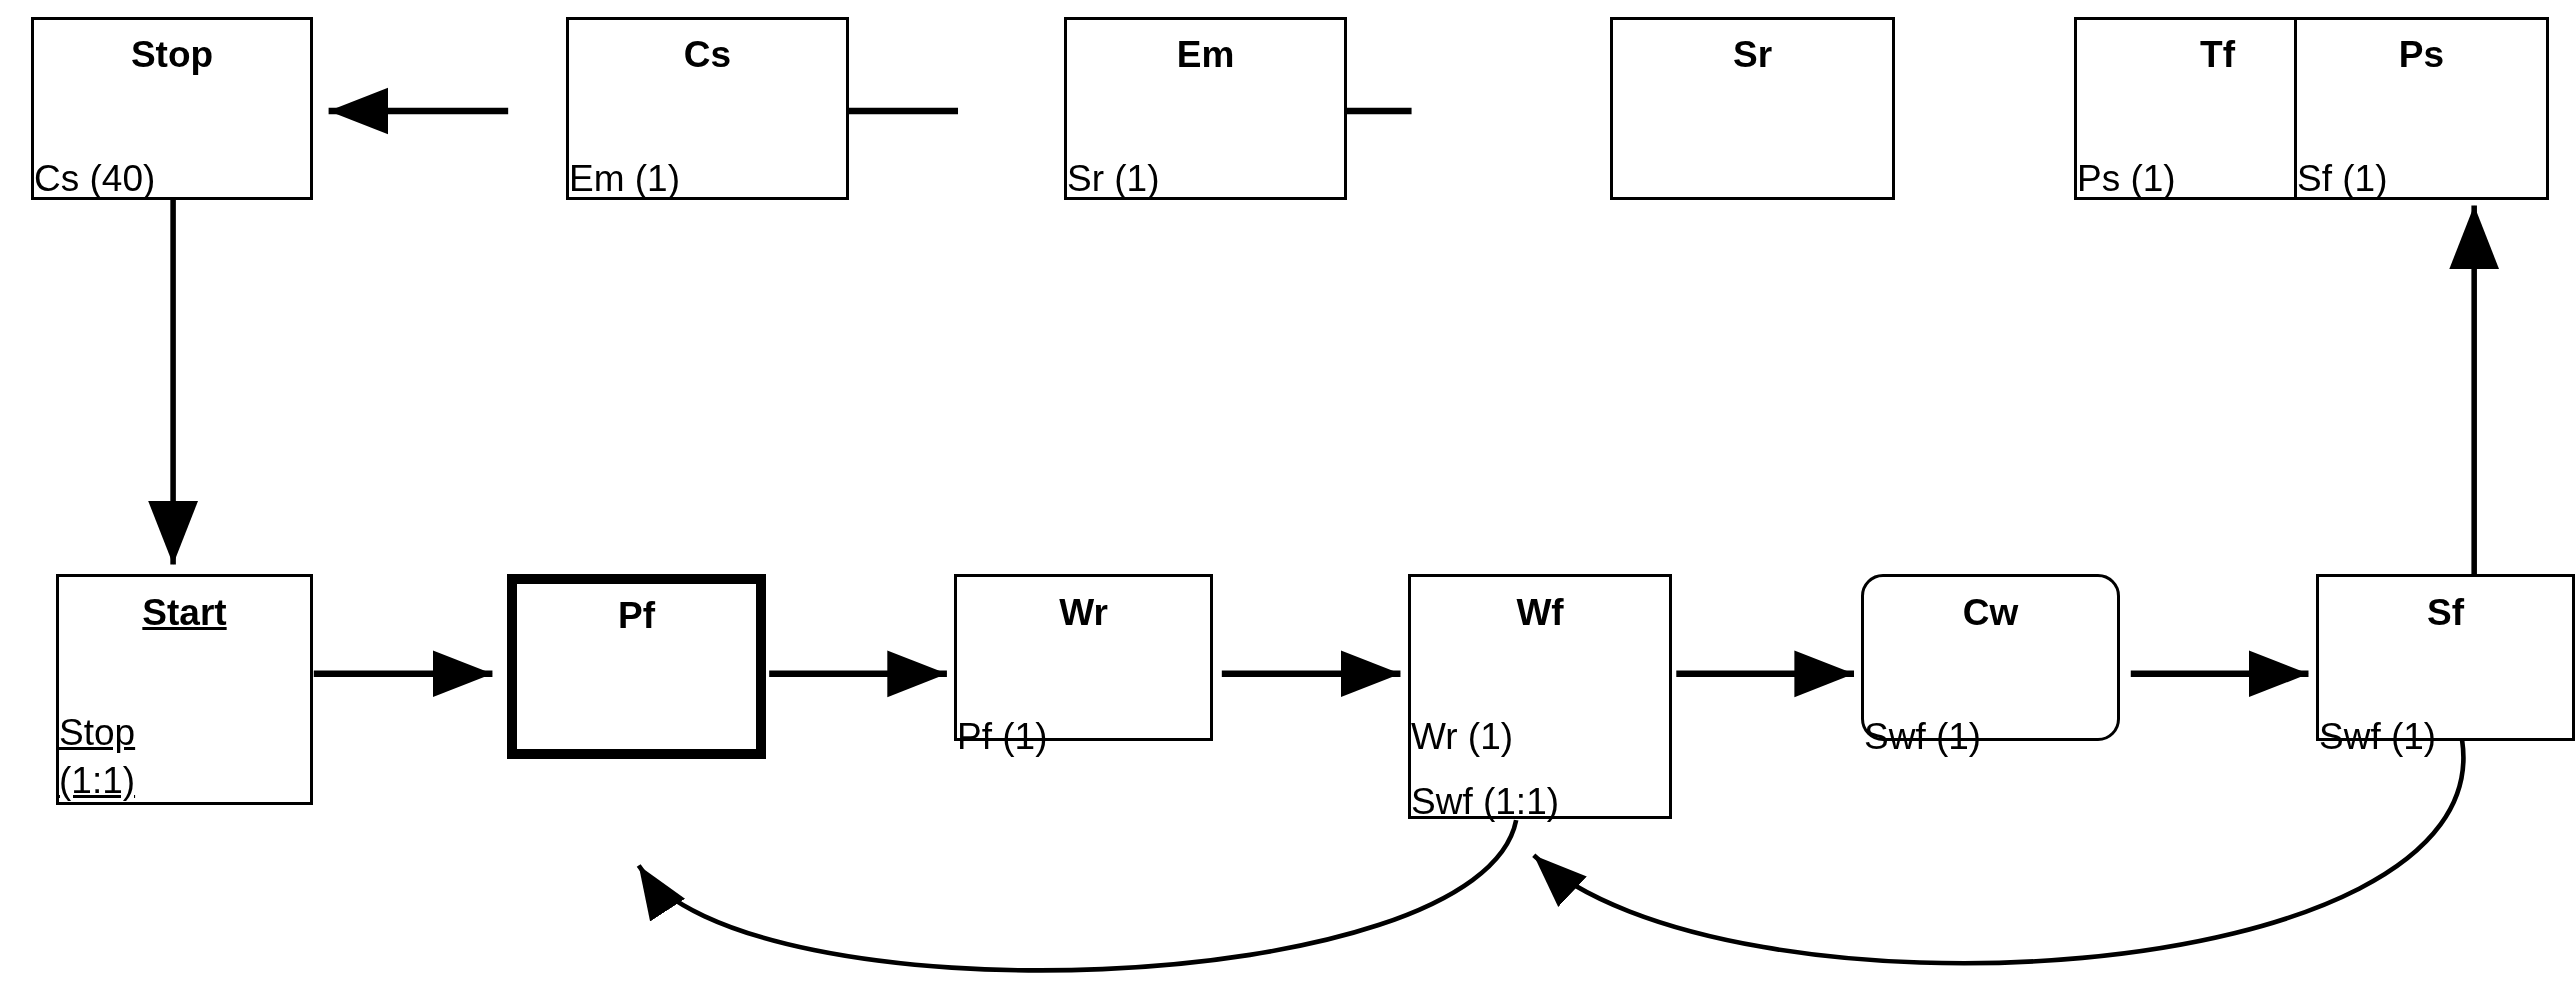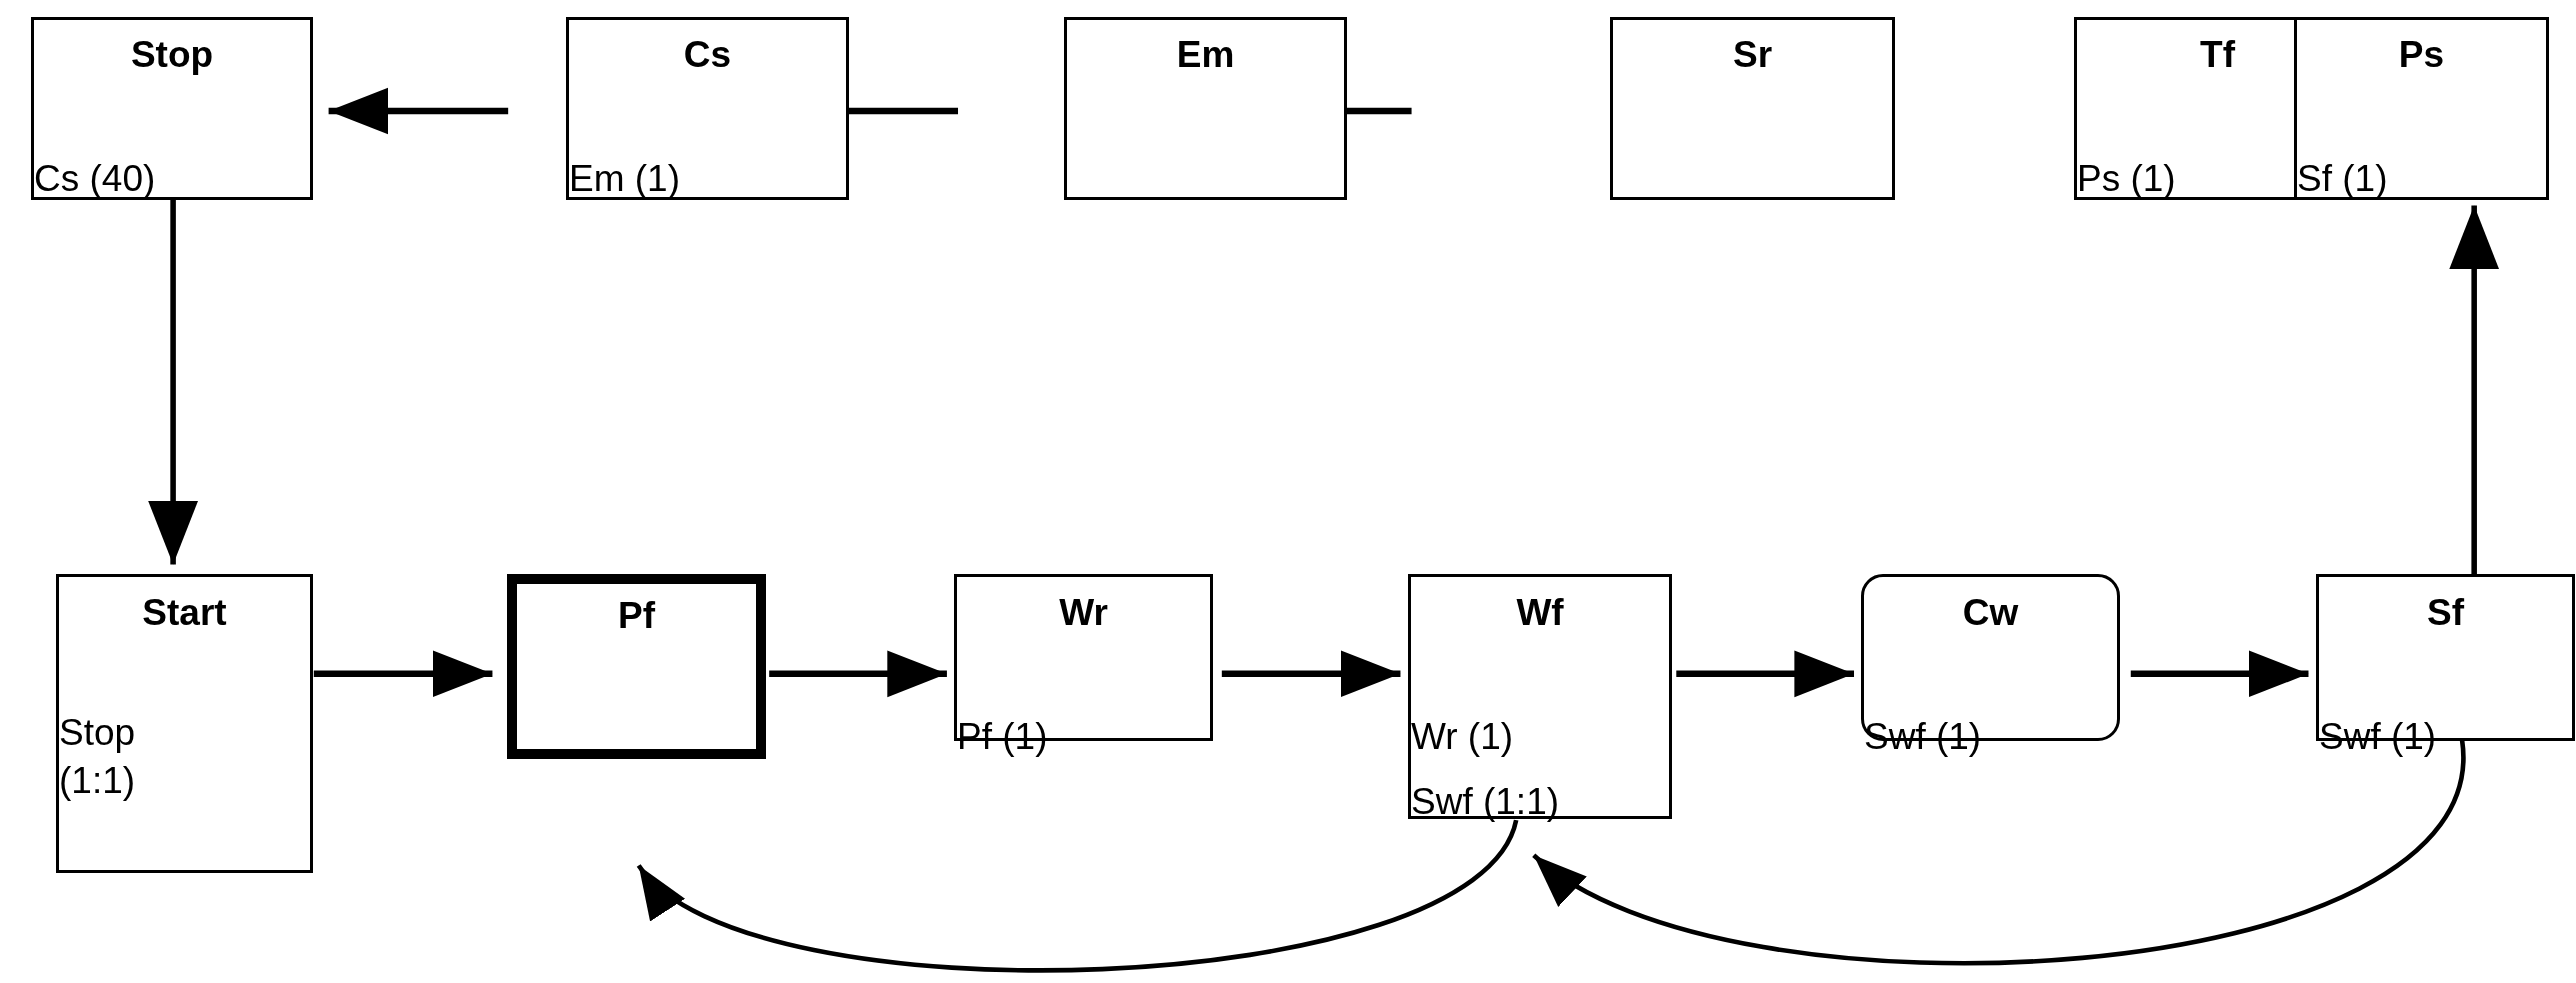--- a/index.html
+++ b/index.html
@@ -136,41 +136,44 @@
 
   <div class="node" style="left:566px; top:16.7px; width:283px; height:183px;">
     <div class="node-title" style="margin-top:16.7px;">Cs</div>
     <div class="node-body" style="margin-top:39px;">
       <div class="node-line">Em (1)</div>
     </div>
   </div>
 
   <div class="node" style="left:1064px; top:16.7px; width:283px; height:183px;">
     <div class="node-title" style="margin-top:16.7px;">Em</div>
+    <div class="node-body" style="margin-top:39px;">
+      <div class="node-line">Sr (1)</div>
+    </div>
   </div>
 
   <div class="node" style="left:1570px; top:16.7px; width:285px; height:183px;margin-left:40px;">
     <div class="node-title" style="margin-top:16.7px;">Sr</div>
   </div>
 
   <div class="node" style="left:2074px; top:16.7px; width:287px; height:183px;">
     <div class="node-title" style="margin-top:16.7px;">Tf</div>
     <div class="node-body" style="margin-top:39px;">
       <div class="node-line">Ps (1)</div>
     </div>
   </div>
 
   <div class="node" style="left:2294px; top:16.7px; width:255px; height:183px;">
     <div class="node-title" style="margin-top:16.7px;">Ps</div>
     <div class="node-body" style="margin-top:39px;">
       <div class="node-line">Sf (1)</div>
     </div>
   </div>
 
-  <div class="node" style="left:56px; top:574px; width:257px; height:299px;">
+  <div class="node" style="left:56px; top:574px; width:257px; height:231px;text-decoration:underline;">
     <div class="node-title" style="margin-top:16.7px;">Start</div>
     <div class="node-body" style="margin-top:35px;">
       <div class="node-line">Stop</div>
       <div class="node-line" style="margin-top:11px;">(1:1)</div>
     </div>
   </div>
 
   <div class="node thick" style="left:507px; top:574px; width:259px; height:185px;">
     <div class="node-title" style="margin-top:13px;">Pf</div>
   </div>

